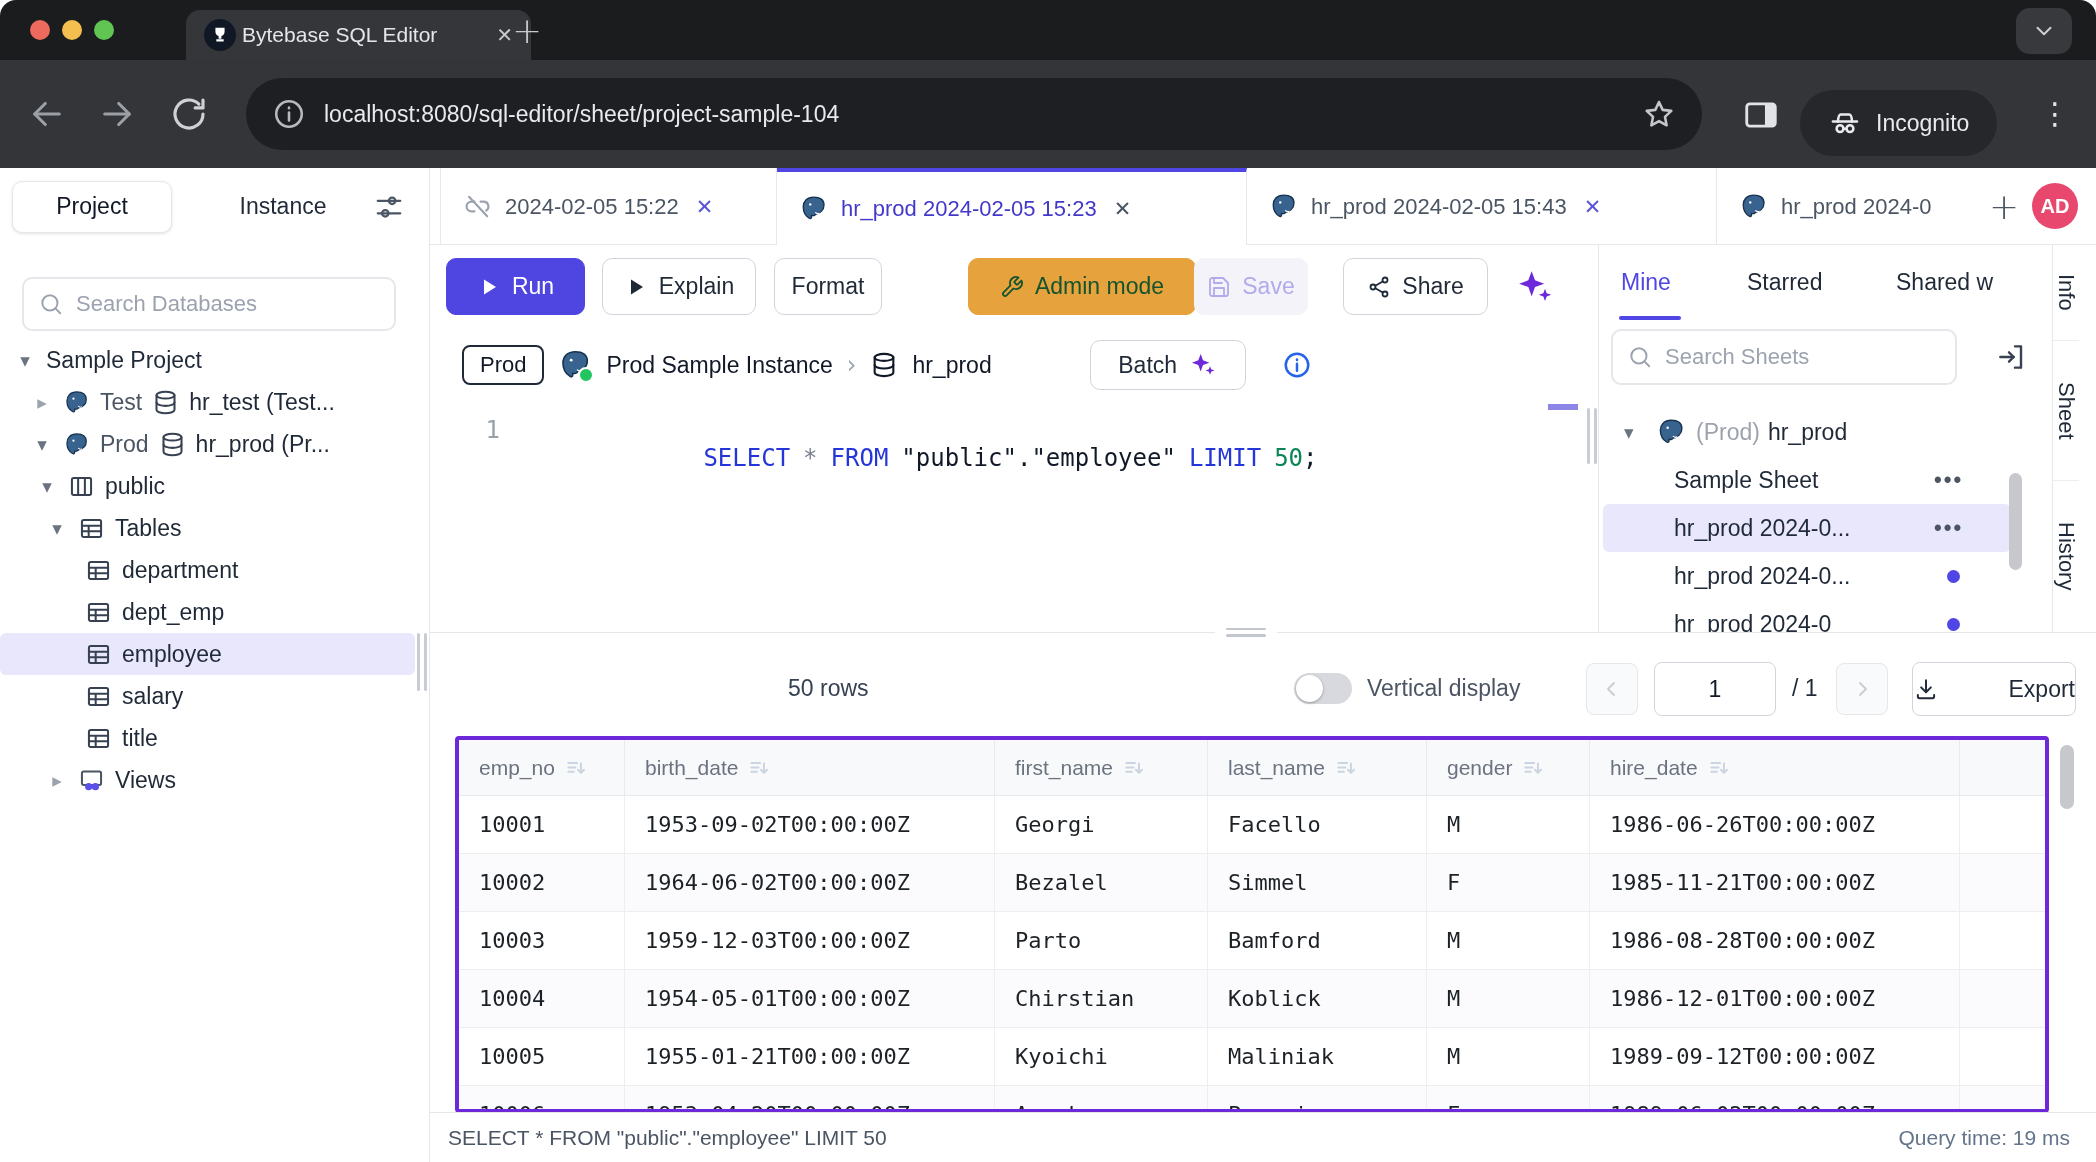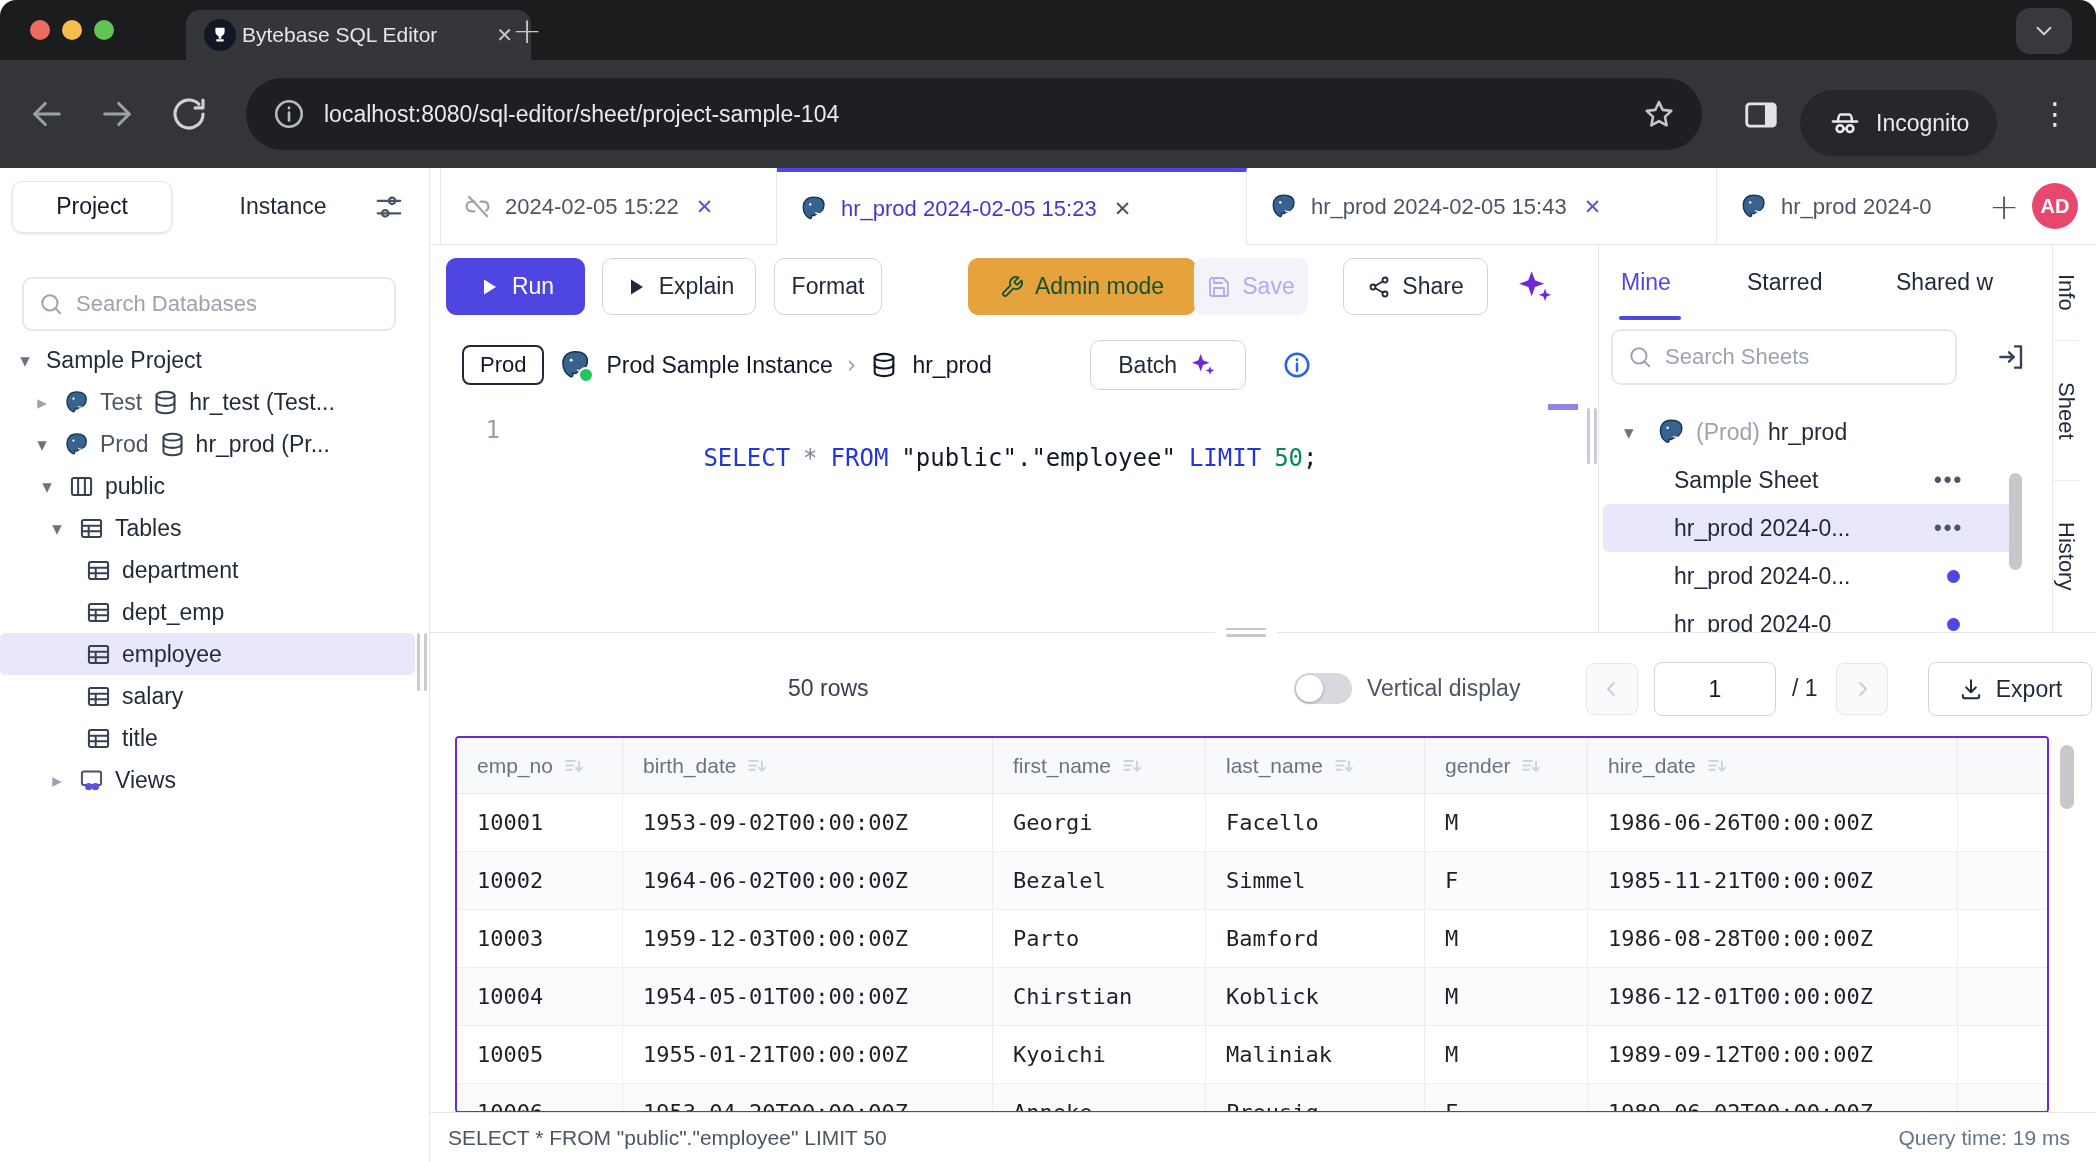--- a/index.html
+++ b/index.html
@@ -145,24 +145,24 @@
   .r-search { position:absolute; left:20px; top:28px; width:320px; height:54px; border:2px solid #e5e7eb; border-radius:10px; display:flex; align-items:center; gap:12px; padding:0 14px; }
   .r-rows { position:absolute; left:358px; top:28px; line-height:54px; font-size:23px; color:#374151; }
   .toggle { position:absolute; left:864px; top:40px; width:58px; height:31px; border-radius:16px; background:#d7d9de; }
   .toggle i { position:absolute; left:2px; top:2px; width:27px; height:27px; border-radius:50%; background:#fff; box-shadow:0 1px 3px rgba(0,0,0,.3); }
   .r-vlabel { position:absolute; left:937px; top:28px; line-height:54px; font-size:23px; color:#4b5563; }
   .pg-btn { position:absolute; top:30px; width:52px; height:52px; border:1px solid #e5e7eb; border-radius:8px; background:#f9fafb; color:#c9cdd3; display:flex; align-items:center; justify-content:center; }
   .pg-btn svg { width:24px; height:24px; }
   #pg-prev { left:1156px; } #pg-next { left:1406px; }
   .pg-input { position:absolute; left:1224px; top:29px; width:122px; height:54px; border:1px solid #d1d5db; border-radius:8px; text-align:center; font-size:23px; color:#111827; outline:none; }
   .pg-total { position:absolute; left:1362px; top:28px; line-height:54px; font-size:23px; color:#1f2937; }
-  #btn-export { position:absolute; left:1482px; top:29px; width:164px; height:54px; border:1px solid #d1d5db; border-radius:8px; background:#fff; display:flex; align-items:center; justify-content:center; gap:12px; font-size:23px; color:#1f2937;margin-left:16px; }
+  #btn-export { position:absolute; left:1482px; top:29px; width:164px; height:54px; border:1px solid #d1d5db; border-radius:8px; background:#fff; display:flex; align-items:center; justify-content:space-between; gap:12px; font-size:23px; color:#1f2937; }
   #btn-export svg { width:26px; height:26px; }
 
-  .r-table { position:absolute; left:25px; top:103px; width:1594px; height:377px; border:2px solid #6d28d9; border-radius:4px; overflow:hidden; }
+  .r-table { position:absolute; left:25px; top:103px; width:1594px; height:377px; border:4px solid #6d28d9; border-radius:4px; overflow:hidden; }
   .thead { display:flex; height:56px; background:#f8f9fa; border-bottom:1px solid #e9eaee; }
   .th { display:flex; align-items:center; gap:10px; padding-left:20px; border-right:1px solid #e9eaee; font-size:21px; color:#6b7280; }
   .th svg { width:22px; height:22px; }
   .tr { display:flex; height:58px; border-bottom:1px solid #eceef0; }
   .tr:nth-child(even) { background:#fbfbfd; }
   .td { display:flex; align-items:center; padding-left:20px; border-right:1px solid #eceef0; font-family:"DejaVu Sans Mono",monospace; font-size:22px; color:#1c2126; white-space:nowrap; overflow:hidden; }
   .th:nth-child(1), .td:nth-child(1) { width:166px; flex:none; }
   .th:nth-child(2), .td:nth-child(2) { width:370px; flex:none; }
   .th:nth-child(3), .td:nth-child(3) { width:213px; flex:none; }
   .th:nth-child(4), .td:nth-child(4) { width:219px; flex:none; }

